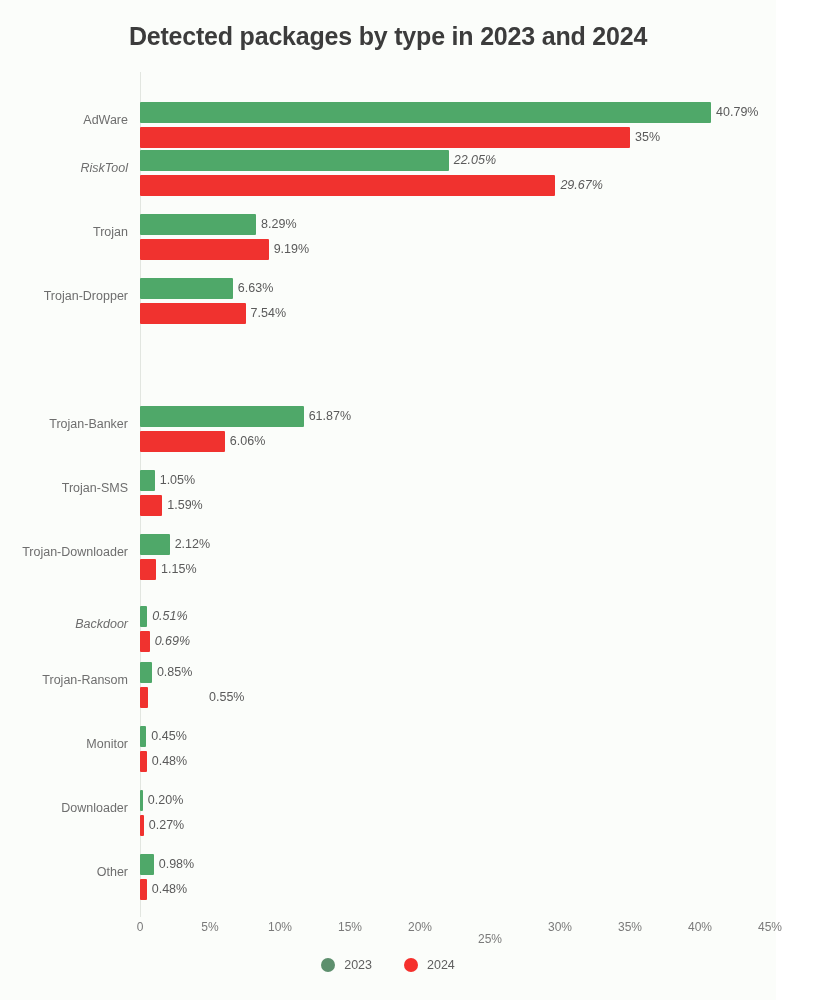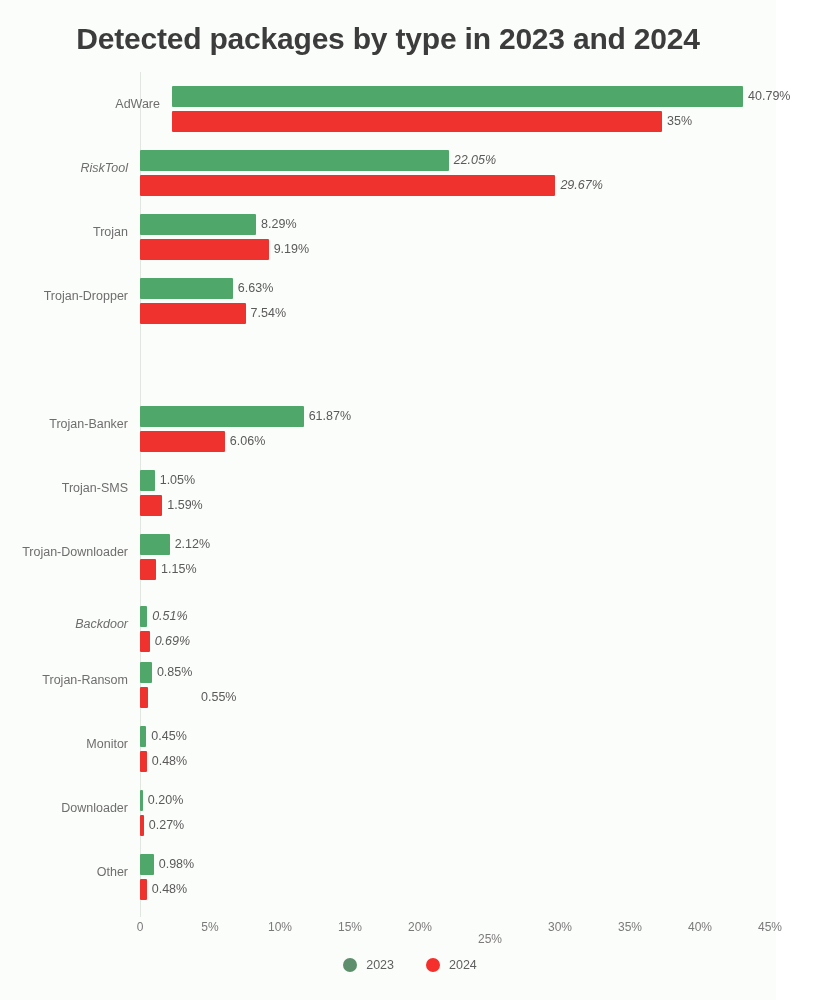--- a/index.html
+++ b/index.html
@@ -23,21 +23,21 @@
     height: 1000px;
     background: #fbfdfa;
   }
 
   #chart-title {
     position: absolute;
     left: 0;
     top: 22px;
     width: 776px;
     text-align: center;
-    font-size: 30px;
+    font-size: 25px;
     font-weight: bold;
     color: #3c3c3c;
     letter-spacing: -0.2px;
   }
 
   
   #plot {
     position: absolute;
     left: 140px;   
     top: 72px;
@@ -123,21 +123,20 @@
   
   #legend {
     position: absolute;
     left: 0;
     top: 958px;
     width: 776px;
     display: flex;
     justify-content: center;
     align-items: flex-start;
     gap: 32px;
-    padding-left: 22px;
   }
   .legend-item {
     display: flex;
     align-items: center;
     gap: 9px;
   }
   .legend-dot {
     width: 14px;
     height: 14px;
     border-radius: 50%;
@@ -153,21 +152,21 @@
 </head>
 <body>
 
 <div id="chart-card">
 
   <div id="chart-title">Detected packages by type in 2023 and 2024</div>
 
   <div id="y-axis-line"></div>
 
   <div id="plot">
-      <div class="cat-group" style="top: 0px; margin-left: 32px;">
+      <div class="cat-group" style="top: 16px;">
         <div class="cat-label">AdWare</div>
         <div class="bar-row r2023">
           <div class="bar c2023" style="width: 571.06px;"></div>
           <span class="bar-value" style="left: 571.06px;">40.79%</span>
         </div>
         <div class="bar-row r2024">
           <div class="bar c2024" style="width: 490px;"></div>
           <span class="bar-value" style="left: 490px;">35%</span>
         </div>
       </div>
@@ -249,21 +248,21 @@
         </div>
       </div>
       <div class="cat-group" style="top: 576px; text-decoration: underline;">
         <div class="cat-label">Trojan-Ransom</div>
         <div class="bar-row r2023">
           <div class="bar c2023" style="width: 11.9px;"></div>
           <span class="bar-value" style="left: 11.9px;">0.85%</span>
         </div>
         <div class="bar-row r2024">
           <div class="bar c2024" style="width: 7.7px;"></div>
-          <span class="bar-value" style="left: 15px; padding-left: 46px;">0.55%</span>
+          <span class="bar-value" style="left: 23px; padding-left: 46px;">0.55%</span>
         </div>
       </div>
       <div class="cat-group" style="top: 640px;">
         <div class="cat-label">Monitor</div>
         <div class="bar-row r2023">
           <div class="bar c2023" style="width: 6.3px;"></div>
           <span class="bar-value" style="left: 6.3px;">0.45%</span>
         </div>
         <div class="bar-row r2024">
           <div class="bar c2024" style="width: 6.72px;"></div>

